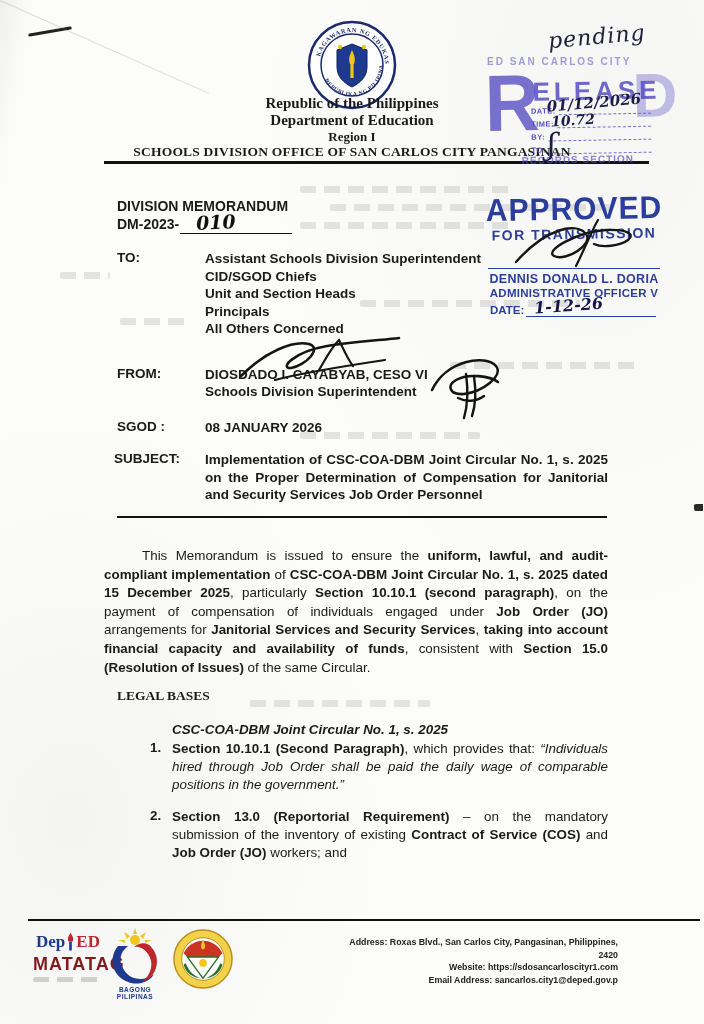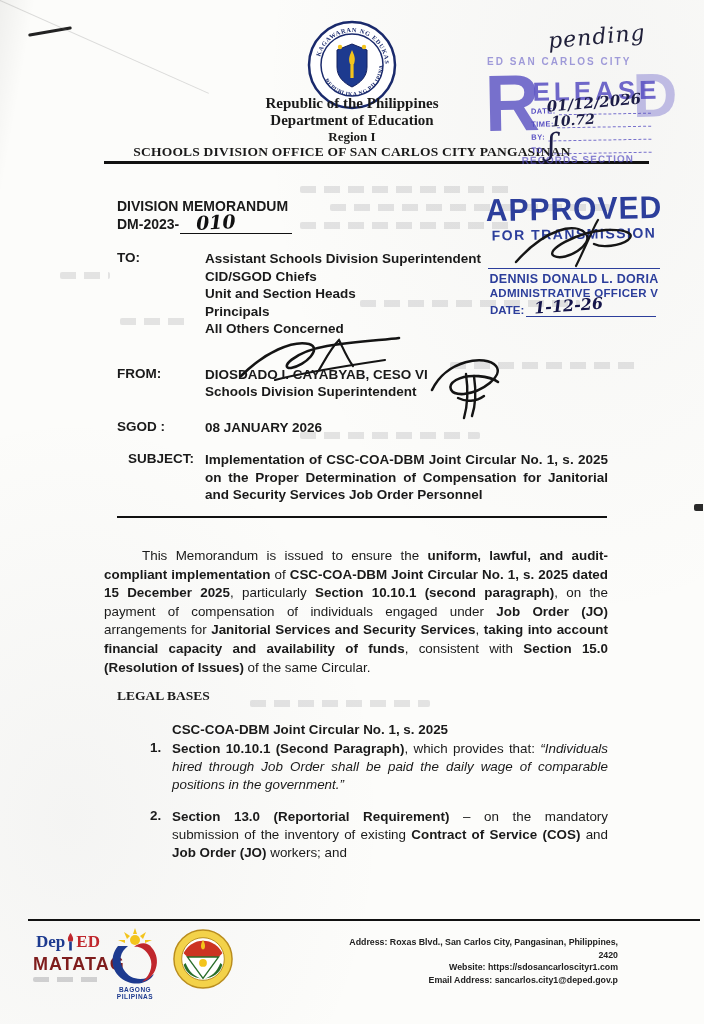--- a/index.html
+++ b/index.html
@@ -140,30 +140,30 @@
 <div class="abs memo-val" style="left:205px;top:366px;">DIOSDADO I. CAYABYAB, CESO VI</div>
 <div class="abs memo-val" style="left:205px;top:383px;">Schools Division Superintendent</div>
 <svg class="abs" style="left:420px;top:352px;" width="90" height="70" viewBox="0 0 90 70">
   <path d="M12,38 C26,8 66,2 76,14 C84,24 62,40 44,42 C30,43 26,34 36,28 C48,21 70,24 78,30" fill="none" stroke="#141414" stroke-width="2.6" stroke-linecap="round"></path>
   <path d="M46,22 C48,36 48,52 44,66 M54,24 C56,38 56,52 52,64 M38,46 C46,50 56,50 64,44" fill="none" stroke="#141414" stroke-width="2.4" stroke-linecap="round"></path>
 </svg>
 
 <div class="abs memo-label" style="left:117px;top:419px;">SGOD :</div>
 <div class="abs memo-val" style="left:205px;top:419px;">08 JANUARY 2026</div>
 
-<div class="abs memo-label" style="left:128px;top:451px;">SUBJECT:</div>
+<div class="abs memo-label" style="left:114px;top:451px;">SUBJECT:</div>
 <div class="abs memo-val just" style="left:205px;top:451px;width:403px;line-height:17.5px;">Implementation of CSC-COA-DBM Joint Circular No. 1, s. 2025 on the Proper Determination of Compensation for Janitorial and Security Services Job Order Personnel</div>
 
 <div class="abs" style="left:117px;top:516px;width:490px;height:2px;background:#111;"></div>
 
 <div class="abs just" style="left:104px;top:547px;width:504px;font-size:13.4px;line-height:18.6px;text-indent:38px;"><span>This Memorandum is issued to ensure the </span><span style="font-weight: bold;">uniform, lawful, and audit-compliant implementation</span><span> of </span><span style="font-weight: bold;">CSC-COA-DBM Joint Circular No. 1, s. 2025 dated 15 December 2025</span><span>, particularly </span><span style="font-weight: bold;">Section 10.10.1 (second paragraph)</span><span>, on the payment of compensation of individuals engaged under </span><span style="font-weight: bold;">Job Order (JO)</span><span> arrangements for </span><span style="font-weight: bold;">Janitorial Services and Security Services</span><span>, </span><span style="font-weight: bold;">taking into account financial capacity and availability of funds</span><span>, consistent with </span><span style="font-weight: bold;">Section 15.0 (Resolution of Issues)</span><span> of the same Circular.</span></div>
 
 <div class="abs b" style="left:117px;top:688px;font-size:13.5px;font-family:Liberation Serif, serif;">LEGAL BASES</div>
 
-<div class="abs b" style="left:172px;top:722px;font-size:13.4px;">CSC-COA-DBM Joint Circular No. 1, s. 2025</div>
+<div class="abs b" style="left:172px;top:722px;font-size:13.4px;font-style:italic;">CSC-COA-DBM Joint Circular No. 1, s. 2025</div>
 
 <div class="abs b" style="left:150px;top:740px;font-size:13.4px;">1.</div>
 <div class="abs just" style="left:172px;top:740px;width:436px;font-size:13.4px;line-height:18px;"><span style="font-weight: bold;">Section 10.10.1 (Second Paragraph)</span><span>, which provides that: </span><span style="font-style: italic;">“Individuals hired through Job Order shall be paid the daily wage of comparable positions in the government.”</span></div>
 
 <div class="abs b" style="left:150px;top:808px;font-size:13.4px;">2.</div>
 <div class="abs just" style="left:172px;top:808px;width:436px;font-size:13.4px;line-height:18px;"><span style="font-weight: bold;">Section 13.0 (Reportorial Requirement)</span><span> – on the mandatory submission of the inventory of existing </span><span style="font-weight: bold;">Contract of Service (COS)</span><span> and </span><span style="font-weight: bold;">Job Order (JO)</span><span> workers; and</span></div>
 
 <div class="abs" style="left:28px;top:919px;width:672px;height:2px;background:#111;"></div>
 
 <div class="abs" style="left:33px;top:932px;width:70px;">

